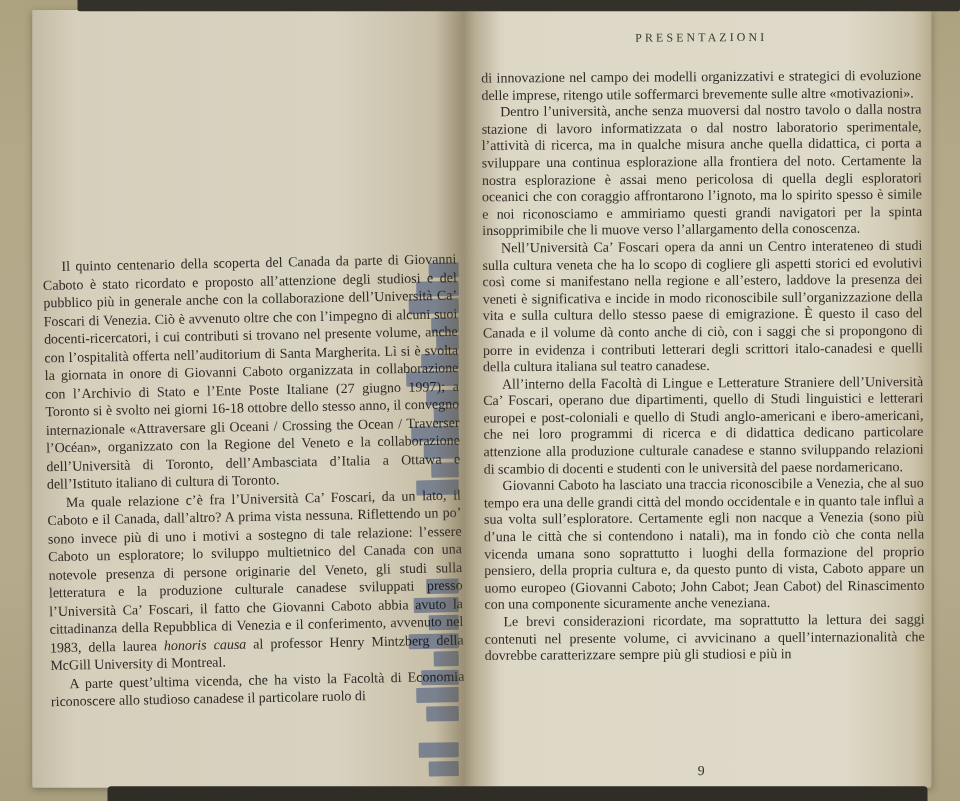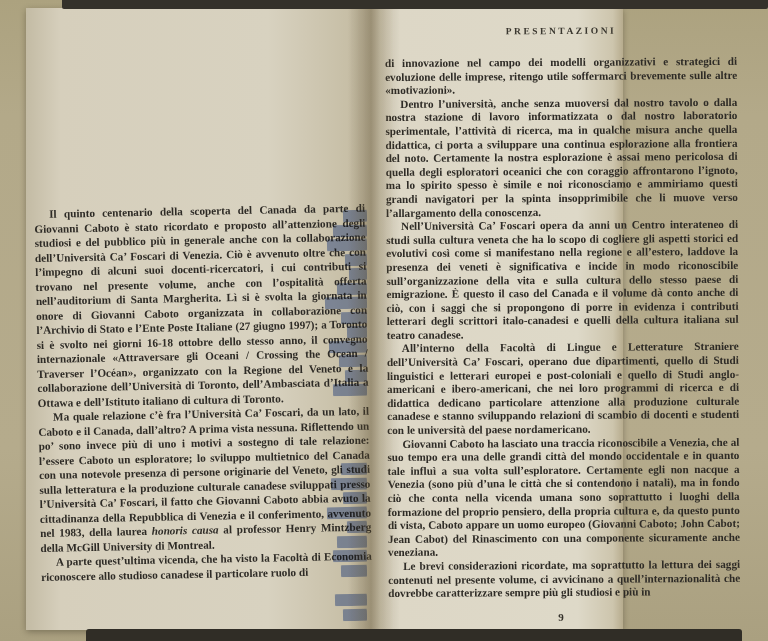--- a/index.html
+++ b/index.html
@@ -6,24 +6,23 @@
   body{
     width:768px;height:641px;overflow:hidden;position:relative;
     background:#b0a685;
     font-family:"Liberation Serif","DejaVu Serif",serif;
   }
   .photo{position:absolute;inset:0;background:linear-gradient(180deg,#aca27f 0%,#b3a989 18%,#b5ab8c 70%,#aaa080 100%);}
   .edge{position:absolute;background:#34312a;z-index:6;}
   .edge-top{top:0;left:62px;right:0;height:9px;border-radius:0 0 2px 2px;}
   .edge-bottom{bottom:0;left:86px;width:656px;height:12px;border-radius:3px 3px 0 0;background:#302d26;}
   .book{
-    position:absolute;left:26px;top:8px;width:597px;height:622px;z-index:1;
+    position:absolute;left:26px;top:8px;width:719px;height:622px;z-index:1;
     background:#d9d3c1;border-radius:2px;
     box-shadow:inset 0 0 46px rgba(74,62,36,.28), 0 2px 6px rgba(40,34,20,.35);
-    font-weight:bold;
   }
   .page{position:absolute;top:0;bottom:0;}
   .page-left{
     left:0;width:345px;
     background:linear-gradient(90deg,#c3bba4 0%,#d6cfbc 10%,#d8d2c0 70%,#c2b99f 100%);
   }
   .page-right{
     left:345px;right:0;
     background:linear-gradient(90deg,#c6bda4 0%,#ddd7c6 9%,#ded9c8 82%,#cdc5ad 96%,#b7ac8e 100%);
   }

